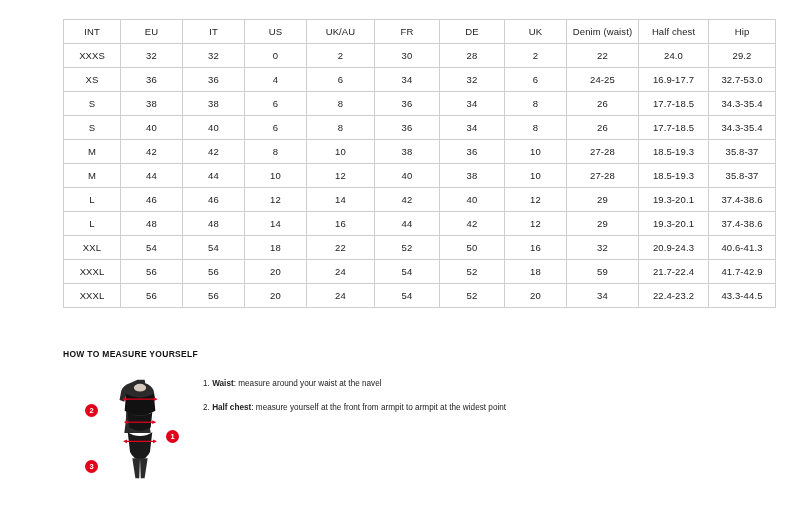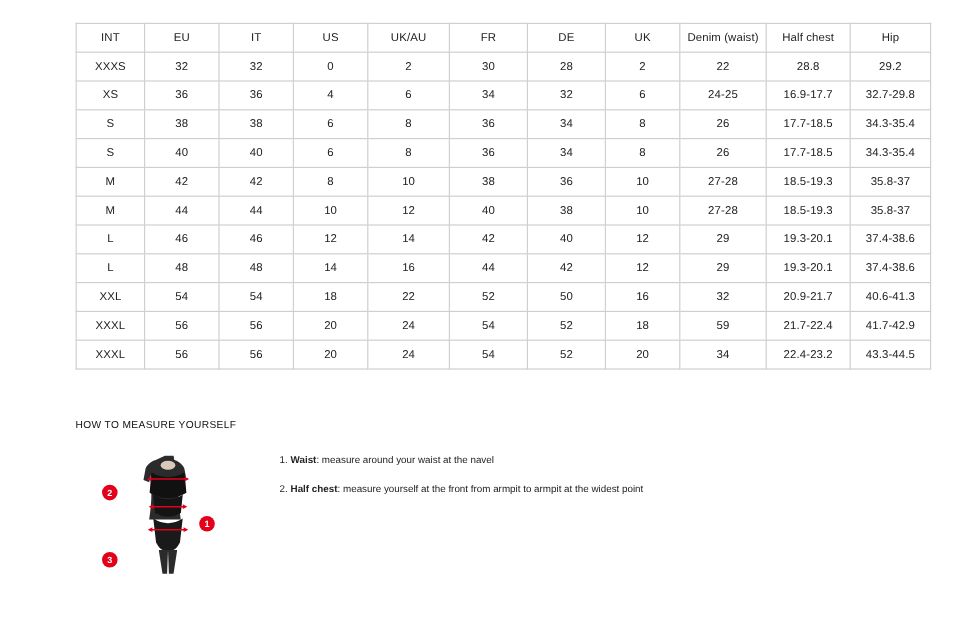--- a/index.html
+++ b/index.html
@@ -65,39 +65,38 @@
 
   
   .measure-section {
     position: absolute;
     left: 63px;
     top: 349px;
     width: 700px;
   }
   .measure-title {
     font-size: 8.5px;
-    font-weight: normal;
+    font-weight: bold;
     letter-spacing: 0.3px;
     color: #111;
     margin-bottom: 10px;
   }
   .measure-body {
     position: relative;
     display: flex;
     align-items: flex-start;
   }
   .figure-box {
     position: relative;
     width: 120px;
     height: 140px;
     margin-left: 20px;
     flex: 0 0 auto;
   }
   .instructions {
-    margin-left: 30px;
     padding-top: 10px;
   }
   .instr-line {
     font-size: 8.2px;
     color: #222;
     margin-bottom: 14px;
     line-height: 1.2;
   }
   .instr-line b {
     font-weight: bold;
@@ -166,35 +165,35 @@
         <tr>
           <td>XXXS</td>
           <td>32</td>
           <td>32</td>
           <td>0</td>
           <td>2</td>
           <td>30</td>
           <td>28</td>
           <td>2</td>
           <td>22</td>
-          <td>28.8</td>
+          <td>24.0</td>
           <td>29.2</td>
         </tr>
         <tr>
           <td>XS</td>
           <td>36</td>
           <td>36</td>
           <td>4</td>
           <td>6</td>
           <td>34</td>
           <td>32</td>
           <td>6</td>
           <td>24-25</td>
           <td>16.9-17.7</td>
-          <td>32.7-29.8</td>
+          <td>32.7-53.0</td>
         </tr>
         <tr>
           <td>S</td>
           <td>38</td>
           <td>38</td>
           <td>6</td>
           <td>8</td>
           <td>36</td>
           <td>34</td>
           <td>8</td>
@@ -270,21 +269,21 @@
         <tr>
           <td>XXL</td>
           <td>54</td>
           <td>54</td>
           <td>18</td>
           <td>22</td>
           <td>52</td>
           <td>50</td>
           <td>16</td>
           <td>32</td>
-          <td>20.9-21.7</td>
+          <td>20.9-24.3</td>
           <td>40.6-41.3</td>
         </tr>
         <tr>
           <td>XXXL</td>
           <td>56</td>
           <td>56</td>
           <td>20</td>
           <td>24</td>
           <td>54</td>
           <td>52</td>

